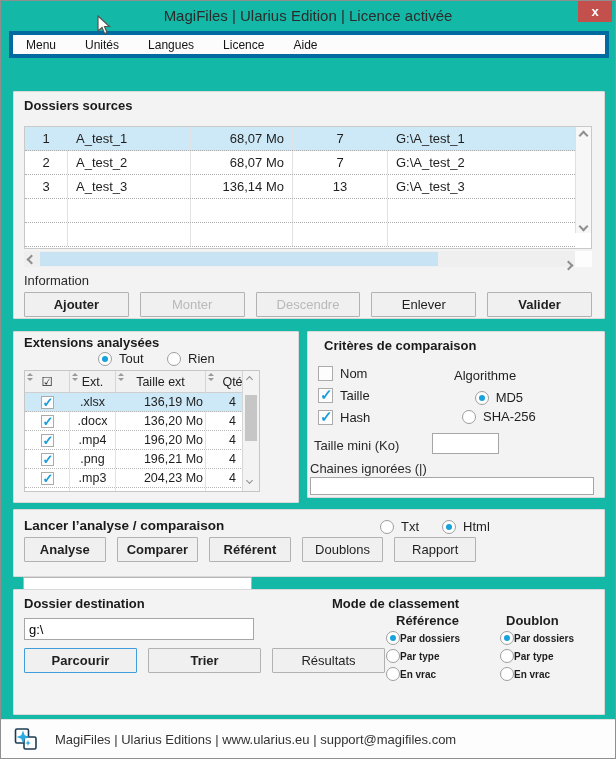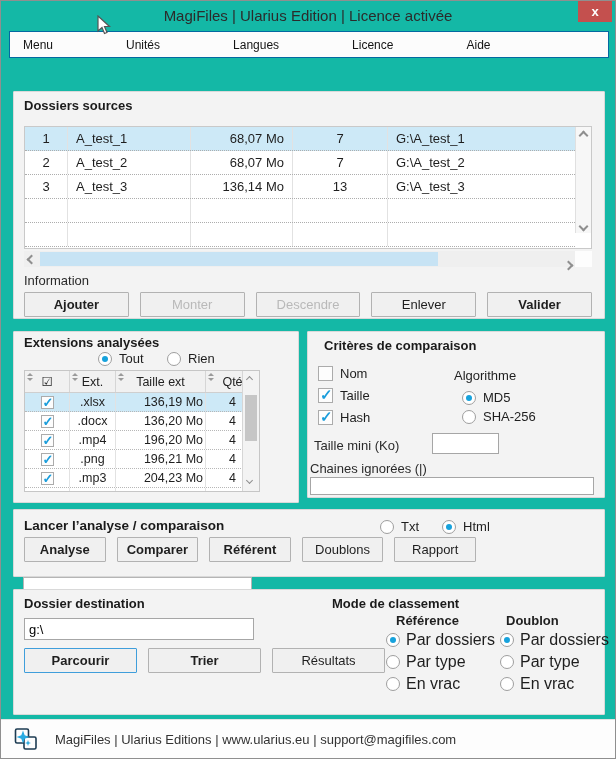--- a/index.html
+++ b/index.html
@@ -11,22 +11,22 @@
   
   .titlebar { position:absolute; top:0; left:0; width:100%; height:28px; }
   .win-title { position:absolute; top:6px; left:0; width:100%; text-align:center;
                font-size:15px; color:#2b2b2b; }
   .close-btn { position:absolute; top:0; right:3px; width:34px; height:21px;
                background:#c4504e; color:#fff; font-size:13px; font-weight:bold;
                display:flex; align-items:center; justify-content:center; }
 
   
   .menubar { position:absolute; top:30px; left:8px; width:600px; height:27px;
-             background:#fcfcfc; border:1px solid #0369a1; display:flex;
-             align-items:center; padding-left:13px;gap:44px; }
+             background:#fcfcfc; border:4px solid #0369a1; display:flex;
+             align-items:center; padding-left:13px; }
   .menu-item { font-size:12px; color:#141414; margin-right:29px; }
 
   
   .group { position:absolute; background:#f3f3f3; border:1px solid #d9d9d9; border-radius:1px; }
   .group-title { position:absolute; font-weight:bold; font-size:13px; color:#1a1a1a; }
 
   
   .btn { height:25px; background:#f0f0f0; border:1px solid #b2b2b2; font-size:13px;
          color:#1f1f1f; display:flex; align-items:center; justify-content:center;
          border-radius:1px; font-family:"Liberation Sans", sans-serif; }
@@ -108,35 +108,35 @@
   .ext-row .checkbox.checked::after { font-size:13px; top:-2px; left:1px; }
   .ext-vscroll { position:absolute; right:0; top:0; width:17px; height:100%;
                  background:#f3f3f3; border-left:1px solid #d6d6d6; }
   .ext-vscroll .chev.up   { position:absolute; top:6px;  left:4px; }
   .ext-vscroll .chev.down { position:absolute; bottom:8px; left:4px; }
   .ext-thumb { position:absolute; left:2px; top:24px; width:12px; height:46px; background:#c6c6c6; }
 
   
   .cb-col { position:absolute; left:10px; top:34px; display:flex; flex-direction:column; gap:7px; }
   .algo-label { position:absolute; left:146px; top:36px; font-size:13px; }
-  .algo-col { position:absolute; left:154px; top:58px; display:flex; flex-direction:column; gap:4px; }
+  .algo-col { position:absolute; left:154px; top:58px; display:flex; flex-direction:column; gap:4px;align-items:center; }
   .field-label { position:absolute; font-size:13px; color:#2a2a2a; }
   .tb { position:absolute; background:#fff; border:1px solid #a6a6a6; font-size:13px;
         font-family:"Liberation Sans", sans-serif; padding:0 4px; }
 
   
   .fmt-radios { position:absolute; left:366px; top:9px; display:flex; gap:23px; }
 
   
   .progress-peek { position:absolute; left:22px; top:576px; width:229px; height:12px;
                    background:#fff; border:1px solid #b5b5b5; border-bottom:none; }
 
   
   .class-col { position:absolute; display:flex; flex-direction:column; gap:4px; }
-  .class-col .opt-row { font-size:16px; gap:6px; white-space:nowrap; }
+  .class-col .opt-row { font-size:10px; gap:0; white-space:nowrap;font-weight:bold; }
   .col-head { position:absolute; font-weight:bold; font-size:13px; }
 
   
   .footer { position:absolute; left:0; top:718px; width:100%; height:39px;
             background:#fdfdfd; border-top:1px solid #e3e3e3;
             display:flex; align-items:center; padding-left:12px; gap:15px; }
   .footer-text { font-size:13px; color:#333; }
 
   .cursor { position:absolute; left:96px; top:14px; z-index:50; }
 </style>

